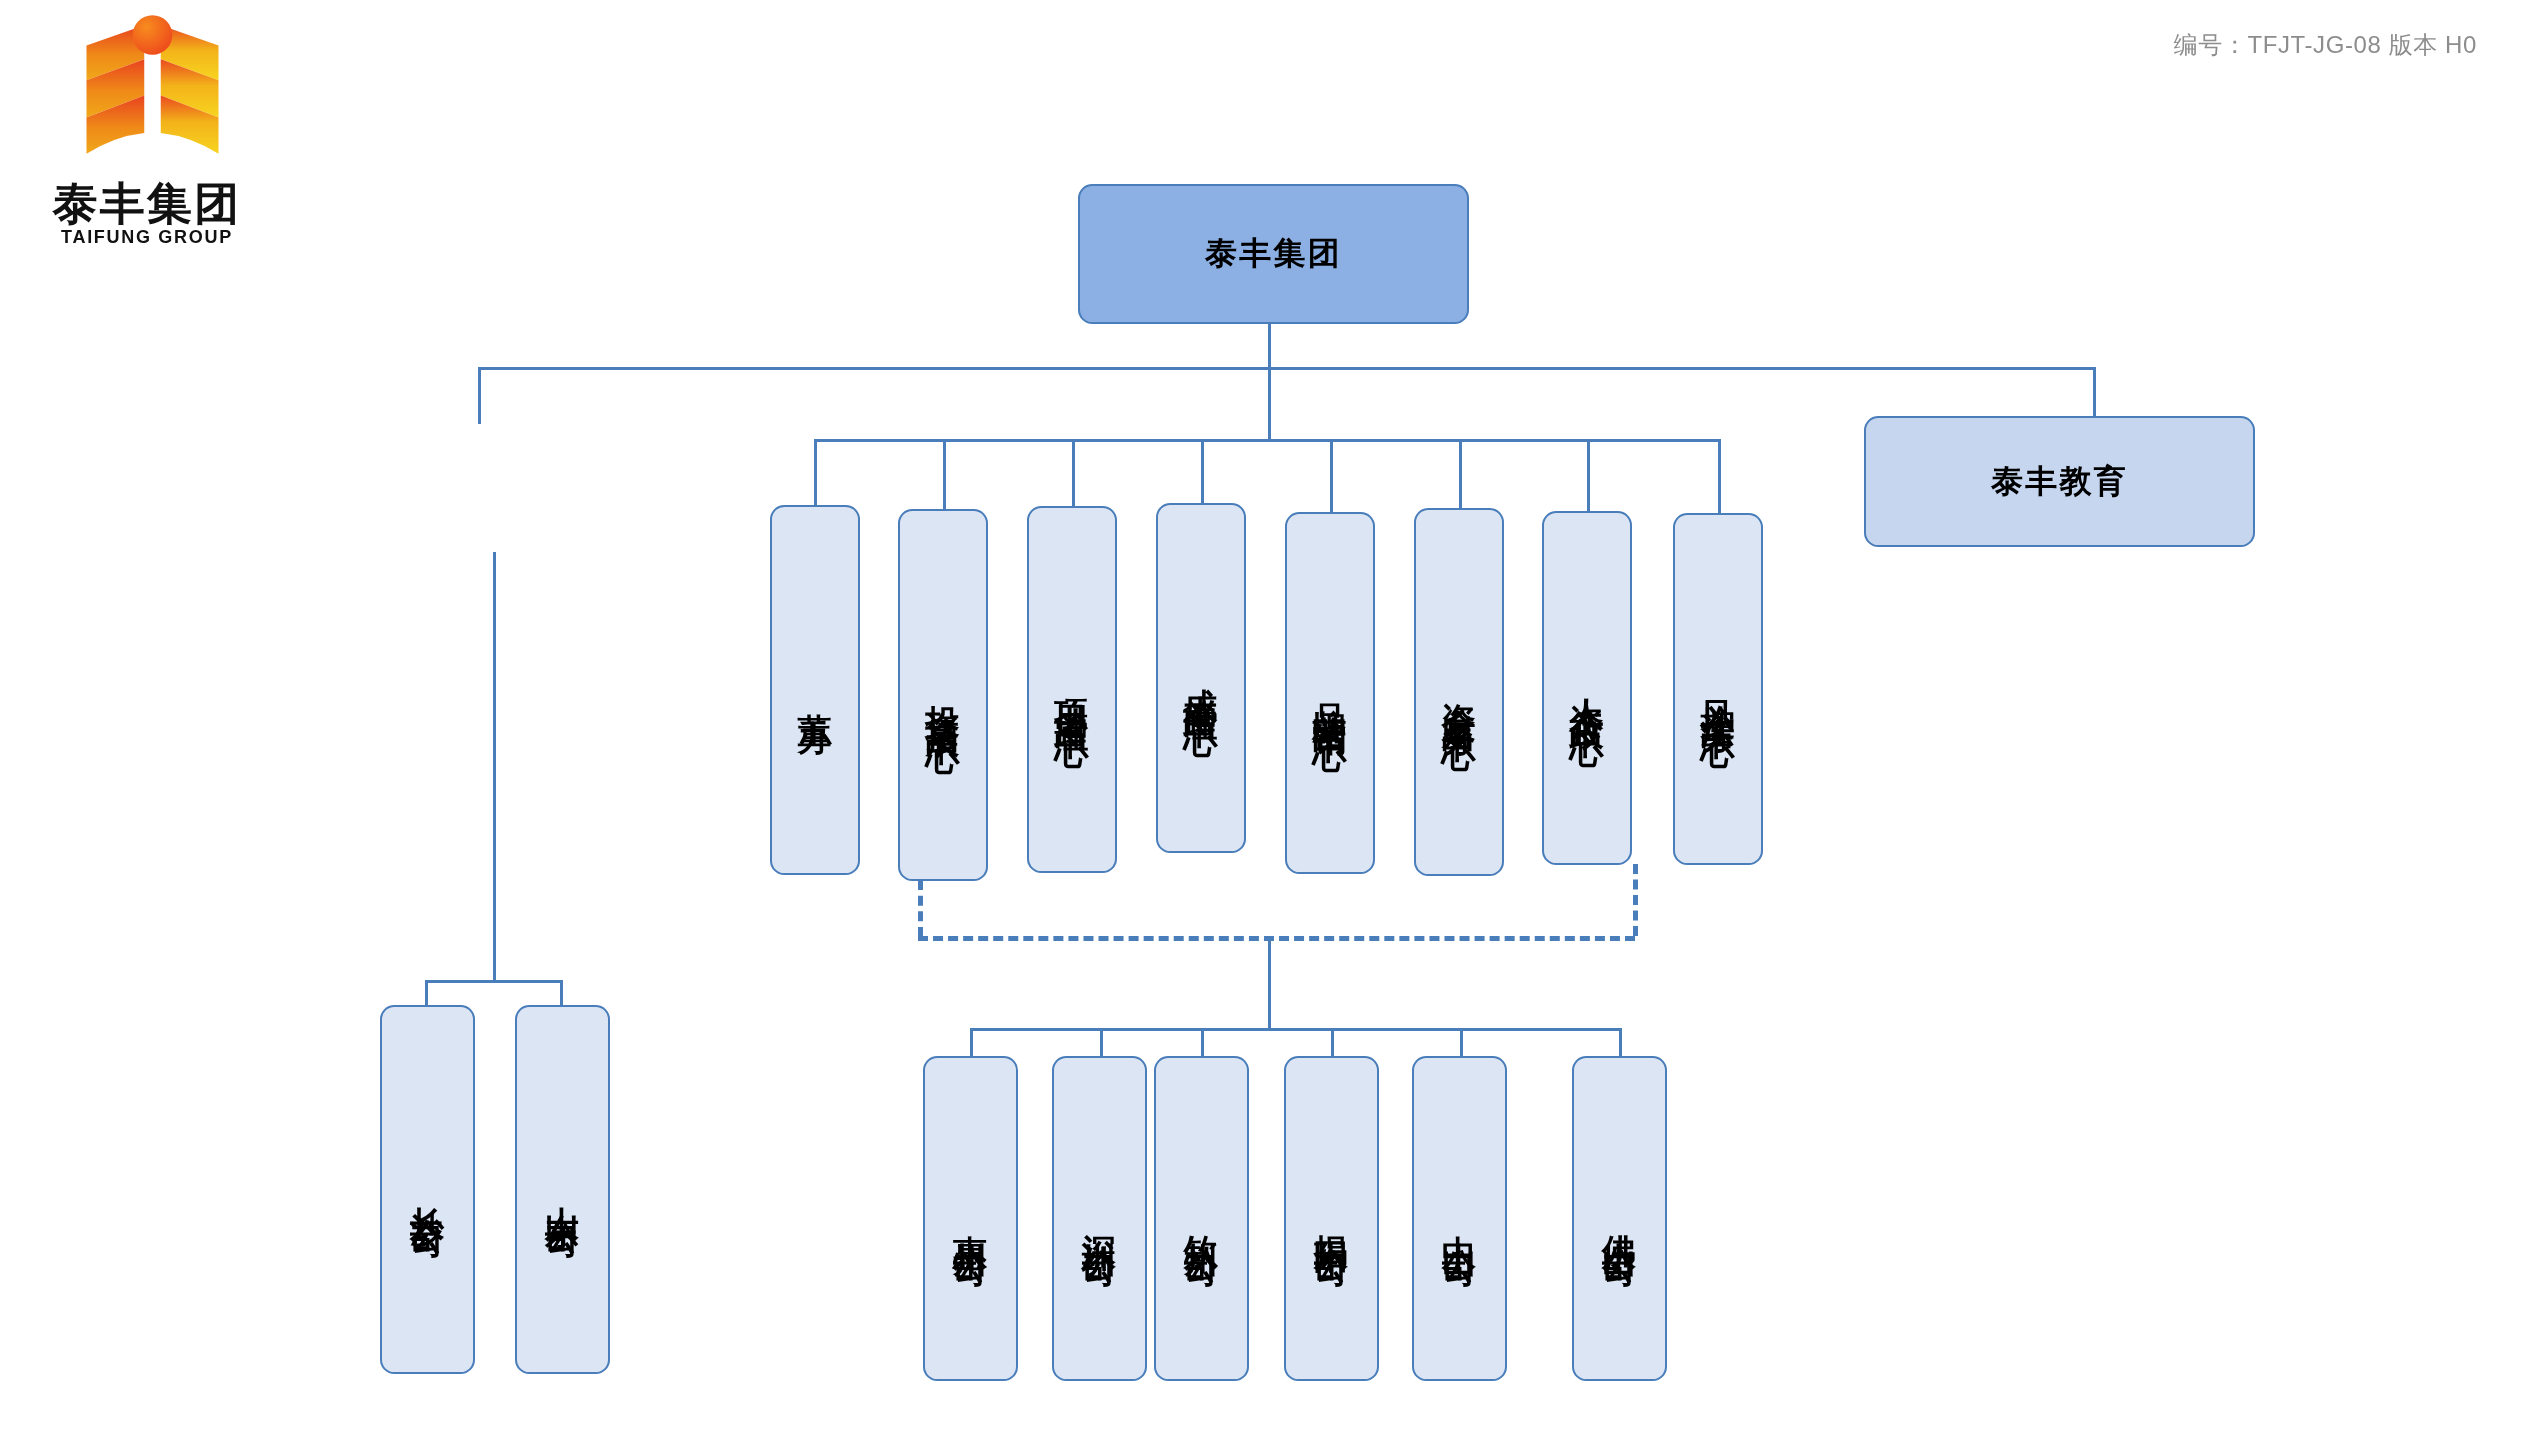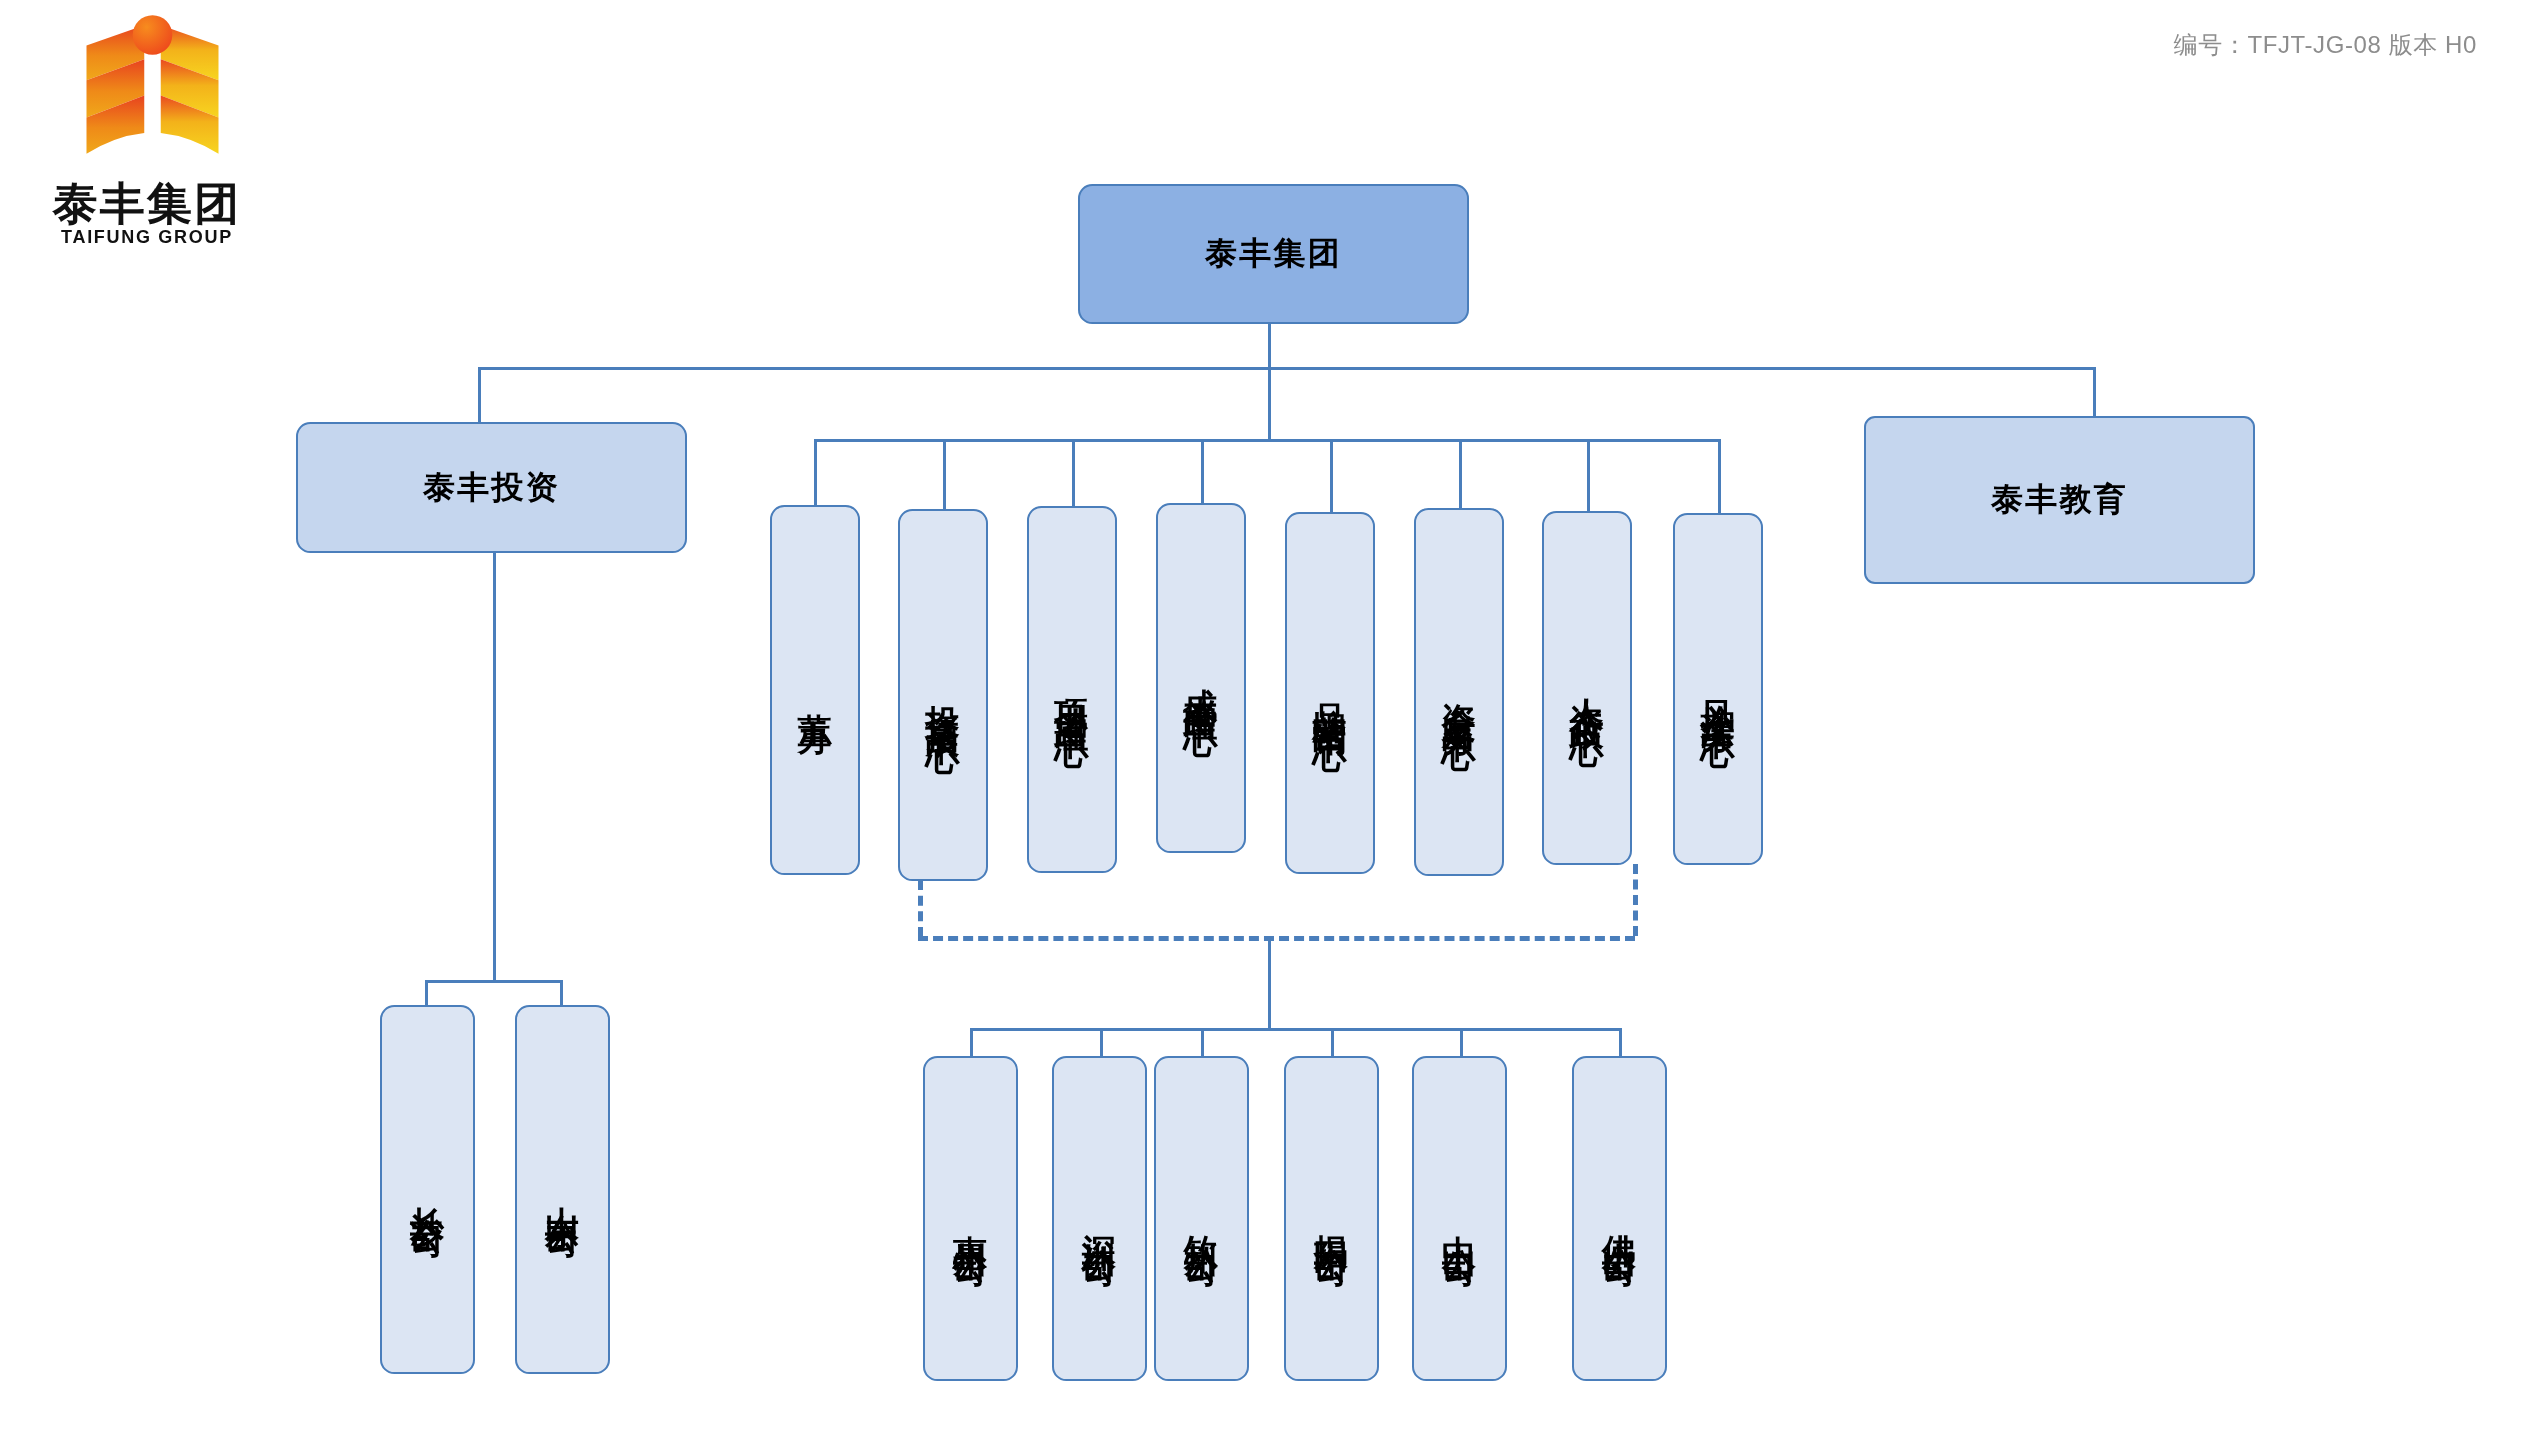--- a/index.html
+++ b/index.html
@@ -137,23 +137,22 @@
   <div class="ln h" style="left:970px;top:1028px;width:652px;"></div>
   <div class="ln v" style="left:970px;top:1028px;height:29px;"></div>
   <div class="ln v" style="left:1100px;top:1028px;height:29px;"></div>
   <div class="ln v" style="left:1201px;top:1028px;height:29px;"></div>
   <div class="ln v" style="left:1331px;top:1028px;height:29px;"></div>
   <div class="ln v" style="left:1460px;top:1028px;height:29px;"></div>
   <div class="ln v" style="left:1619px;top:1028px;height:29px;"></div>
 
   <div class="node root horiz" style="left:1078px;top:184px;width:391px;height:140px;">泰丰集团</div>
 
-  <div class="node branch horiz" style="left:296px;top:422px;width:391px;height:131px;">泰丰投资</div>
 
-  <div class="node branch horiz" style="left:1864px;top:416px;width:391px;height:168px;border-radius:11px;">泰丰教育</div>
+  <div class="node branch horiz" style="left:1864px;top:416px;width:391px;height:131px;">泰丰教育</div>
 
   <div class="node unit vert" style="left:770px;top:505px;width:90px;height:370px;">董办</div>
   <div class="node unit vert" style="left:898px;top:509px;width:90px;height:372px;">投资拓展中心</div>
   <div class="node unit vert" style="left:1027px;top:506px;width:90px;height:367px;">项目管理中心</div>
   <div class="node unit vert" style="left:1156px;top:503px;width:90px;height:350px;">成本管理中心</div>
   <div class="node unit vert" style="left:1285px;top:512px;width:90px;height:362px;">品牌营销中心</div>
   <div class="node unit vert" style="left:1414px;top:508px;width:90px;height:368px;">资金财务中心</div>
   <div class="node unit vert" style="left:1542px;top:511px;width:90px;height:354px;">人资行政中心</div>
   <div class="node unit vert" style="left:1673px;top:513px;width:90px;height:352px;">风控法务中心</div>
 

